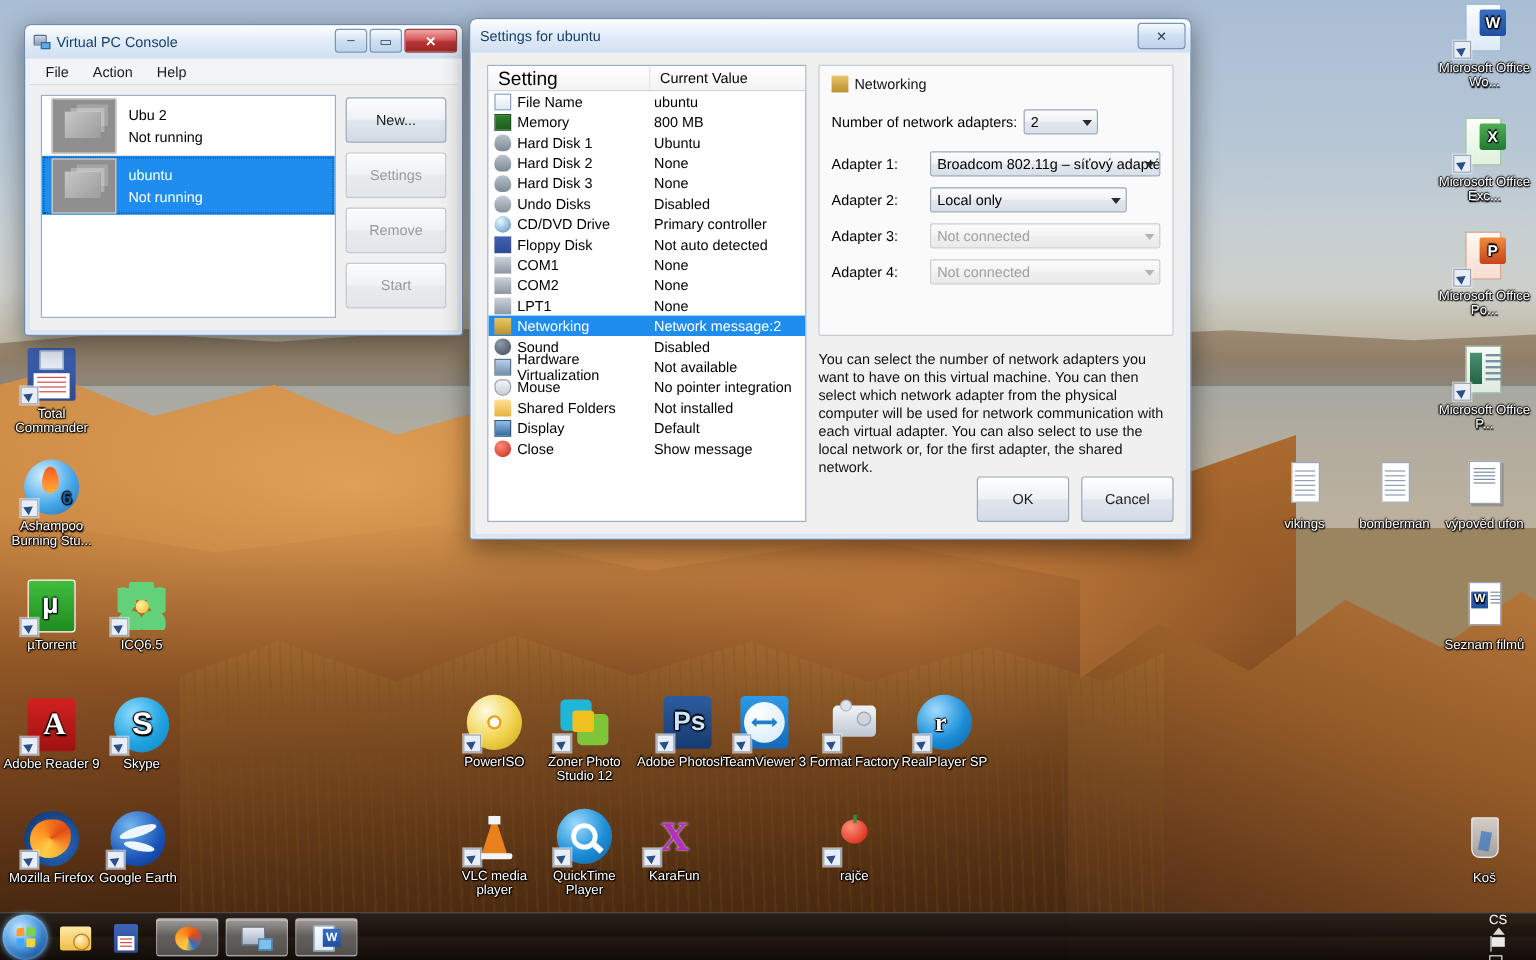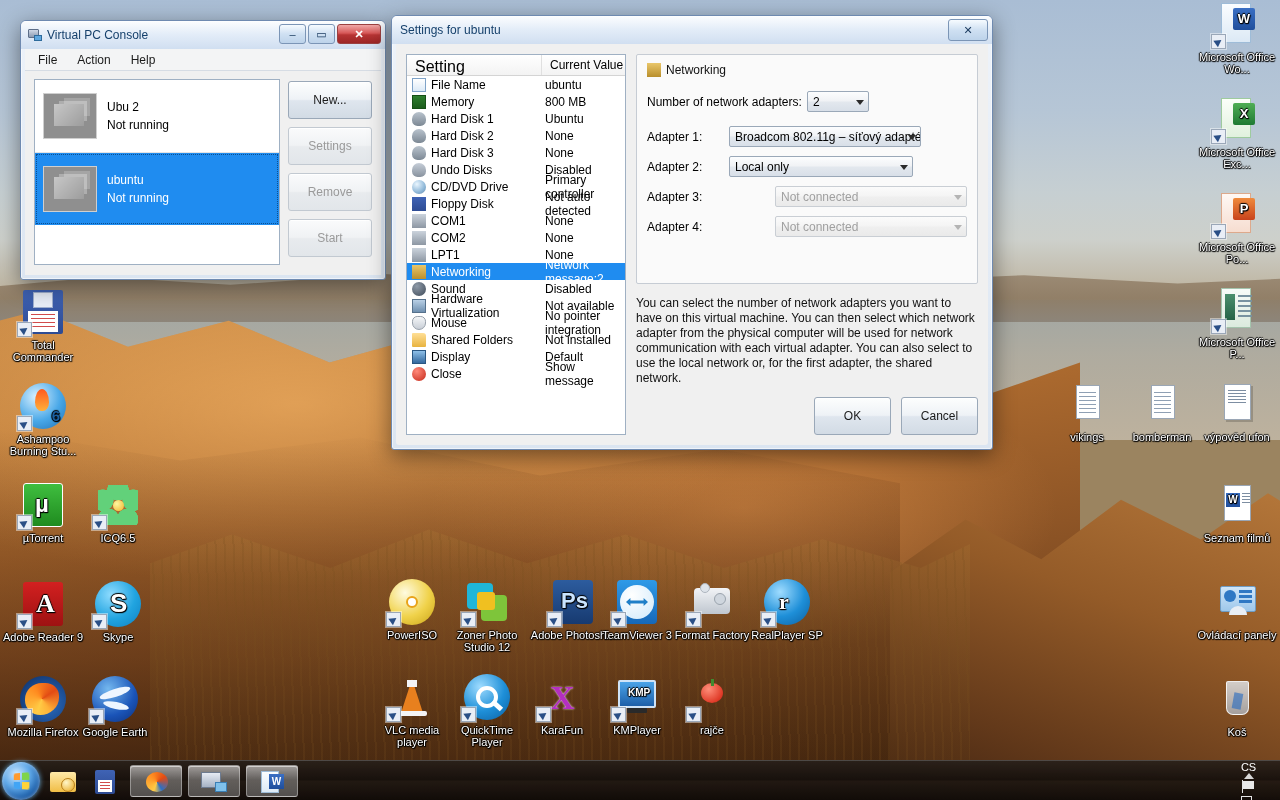--- a/index.html
+++ b/index.html
@@ -141,21 +141,21 @@
   .cb.close .g{ color:#fff; font-weight:bold; }
 
   
   #vpc{ left:20px; top:20px; width:366px; height:260px; }
   #vpc .menubar{ height:22px; display:flex; align-items:center; gap:2px;
                  background:#f3f4f5; border-bottom:1px solid #d6dce4; padding-left:4px; }
   #vpc .menubar .mi{ padding:3px 9px; font-size:12px; color:#1a1a1a; }
   #vpc .inner{ position:absolute; left:0; right:0; top:22px; bottom:0;
                background:#f0f0f0; padding:8px 9px 10px 9px; display:flex; gap:8px; }
   #vmlist{ flex:1; background:#fff; border:1px solid #9fb0c3; overflow:hidden; }
-  .vmrow{ display:flex; align-items:center; gap:10px; padding:6px 8px; height:72px; }
+  .vmrow{ display:flex; align-items:center; gap:10px; padding:6px 8px; height:49px; }
   .vmrow.sel{ background:#1f8cf0; color:#fff; outline:1px dotted #0b4f8f; outline-offset:-2px; }
   .vmthumb{ width:54px; height:46px; background:#8f8f8f; border:1px solid #cfcfcf; position:relative; flex:none;}
   .vmthumb::after{ content:""; position:absolute; left:10px; top:10px; width:30px; height:22px;
      background:linear-gradient(135deg, rgba(255,255,255,.5), rgba(255,255,255,.12));
      box-shadow:4px -4px 0 -1px rgba(255,255,255,.28), 8px -8px 0 -2px rgba(255,255,255,.2);}
   .vminfo{ font-size:12px; line-height:18px; }
   .vmlistsep{ height:1px; background:#e3e3e3; }
   #vmbtns{ width:84px; display:flex; flex-direction:column; gap:8px; padding-top:2px; }
   .w7btn{
     height:38px; border:1px solid #9aa8b8; border-radius:3px; font-size:12px; color:#1b1b1b;
@@ -189,21 +189,21 @@
   .flabel{ width:82px; font-size:12px; }
   .w7combo{
     height:21px; border:1px solid #9aa8b8; border-radius:2px; position:relative;
     background:linear-gradient(180deg,#fcfdfe,#f0f2f5 48%,#e3e8ee 52%,#d8dfe8);
     font-size:12px; display:flex; align-items:center; padding:0 22px 0 5px;
     overflow:hidden; white-space:nowrap;
   }
   .w7combo .arw{ position:absolute; right:4px; top:50%; margin-top:-2px;
     width:0;height:0;border-left:4px solid transparent;border-right:4px solid transparent;border-top:5px solid #2b2b2b; }
   .w7combo.dis{ color:#a0a0a0; border-color:#c9ced4;
-    background:linear-gradient(180deg,#fbfbfb,#f4f4f4 48%,#efefef 52%,#eaeaea);margin-left:46px; }
+    background:linear-gradient(180deg,#fbfbfb,#f4f4f4 48%,#efefef 52%,#eaeaea); }
   .w7combo.dis .arw{ border-top-color:#b4b4b4; }
   #desc{ margin-top:12px; font-size:12px; line-height:15px; color:#111; }
   #dlg-btns{ margin-top:auto; display:flex; justify-content:flex-end; gap:10px; }
   #dlg-btns .w7btn{ width:77px; }
 </style>
 </head>
 <body>
 
 <div id="desktop">
   <div id="lake"></div>
@@ -374,29 +374,20 @@
   </div>
 
   <div class="dicon" style="left:519px;top:673px">
     <div class="glyph">
       <div style="position:absolute;left:12px;top:6px;color:#b42fc0;font:bold 34px 'Liberation Serif',serif;text-shadow:0 0 2px #fff">X</div>
       <span class="shortcut-arrow"></span>
     </div>
     <span class="lbl">KaraFun</span>
   </div>
 
-  <div class="dicon" style="left:594px;top:673px">
-    <div class="glyph">
-      <div style="position:absolute;left:5px;top:7px;width:38px;height:28px;background:linear-gradient(180deg,#4aa3e8,#1e5fa8);border:2px solid #cfe3f7;border-radius:2px"></div>
-      <div style="position:absolute;left:15px;top:14px;color:#fff;font:bold 10px 'Liberation Sans',sans-serif">KMP</div>
-      <div style="position:absolute;left:14px;top:35px;width:20px;height:5px;background:#2a2a2a;border-radius:1px"></div>
-      <span class="shortcut-arrow"></span>
-    </div>
-    <span class="lbl">KMPlayer</span>
-  </div>
 
   <div class="dicon" style="left:669px;top:673px">
     <div class="glyph">
       <div style="position:absolute;left:13px;top:10px;width:22px;height:20px;border-radius:50%;background:radial-gradient(circle at 35% 30%,#ff8f7a,#e03b28 70%,#a32014)"></div>
       <div style="position:absolute;left:23px;top:6px;width:3px;height:7px;background:#3f8b2f"></div>
       <span class="shortcut-arrow"></span>
     </div>
     <span class="lbl">rajče</span>
   </div>
 
@@ -463,29 +454,20 @@
 
   <div class="dicon" style="left:1194px;top:481px">
     <div class="glyph">
       <div style="position:absolute;left:11px;top:4px;width:27px;height:36px;background:#fff;border:1px solid #9aa6b5"></div>
       <div style="position:absolute;left:13px;top:12px;width:14px;height:14px;background:linear-gradient(180deg,#3a6fc4,#1f4e9c);color:#fff;font:bold 10px 'Liberation Sans',sans-serif;text-align:center;line-height:14px">W</div>
       <div style="position:absolute;left:29px;top:12px;width:8px;height:1px;background:#7d8ea2;box-shadow:0 3px 0 #7d8ea2,0 6px 0 #7d8ea2,0 9px 0 #7d8ea2"></div>
     </div>
     <span class="lbl">Seznam filmů</span>
   </div>
 
-  <div class="dicon" style="left:1194px;top:578px">
-    <div class="glyph">
-      <div style="position:absolute;left:7px;top:8px;width:36px;height:26px;background:linear-gradient(180deg,#cfe6fa,#9ec7ea);border:1px solid #6e9cc4;border-radius:2px"></div>
-      <div style="position:absolute;left:11px;top:12px;width:12px;height:12px;border-radius:50%;background:#2f78c4"></div>
-      <div style="position:absolute;left:26px;top:12px;width:13px;height:3px;background:#2f78c4;box-shadow:0 5px 0 #2f78c4,0 10px 0 #2f78c4"></div>
-      <div style="position:absolute;left:16px;top:28px;width:18px;height:9px;border-radius:9px 9px 0 0;background:#e8eef5"></div>
-    </div>
-    <span class="lbl">Ovládací panely</span>
-  </div>
 
   <div class="dicon" style="left:1194px;top:675px">
     <div class="glyph">
       <div style="position:absolute;left:13px;top:6px;width:23px;height:34px;border-radius:2px 2px 7px 7px;
            background:linear-gradient(180deg,rgba(235,245,255,.75),rgba(190,215,240,.6));border:1px solid rgba(255,255,255,.8)"></div>
       <div style="position:absolute;left:20px;top:18px;width:9px;height:16px;background:#2f6fbe;opacity:.65;transform:rotate(10deg)"></div>
     </div>
     <span class="lbl">Koš</span>
   </div>
 
@@ -704,21 +686,21 @@
             </div>
             <div class="frow" style="margin-top:14px">
               <div class="flabel">Adapter 1:</div>
               <div class="w7combo" style="width:192px">
                 <span>Broadcom 802.11g – síťový adapté</span>
                 <span class="arw"></span>
               </div>
             </div>
             <div class="frow" style="margin-top:7px">
               <div class="flabel">Adapter 2:</div>
-              <div class="w7combo" style="width:184px">
+              <div class="w7combo" style="width:164px">
                 <span>Local only</span>
                 <span class="arw"></span>
               </div>
             </div>
             <div class="frow" style="margin-top:7px">
               <div class="flabel">Adapter 3:</div>
               <div class="w7combo dis" style="width:192px">
                 <span>Not connected</span>
                 <span class="arw"></span>
               </div>

